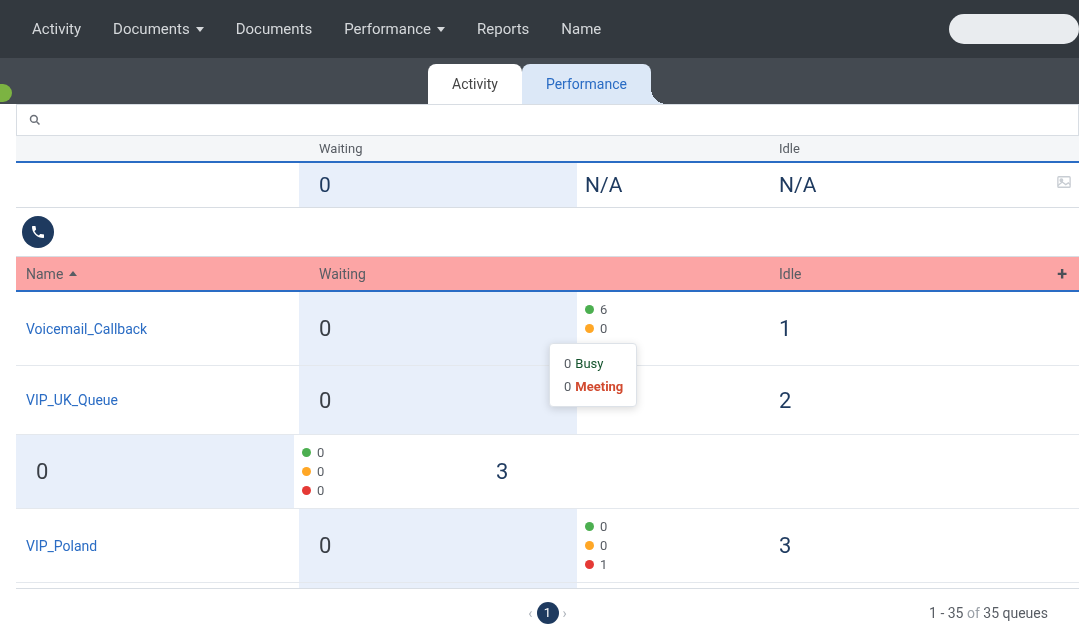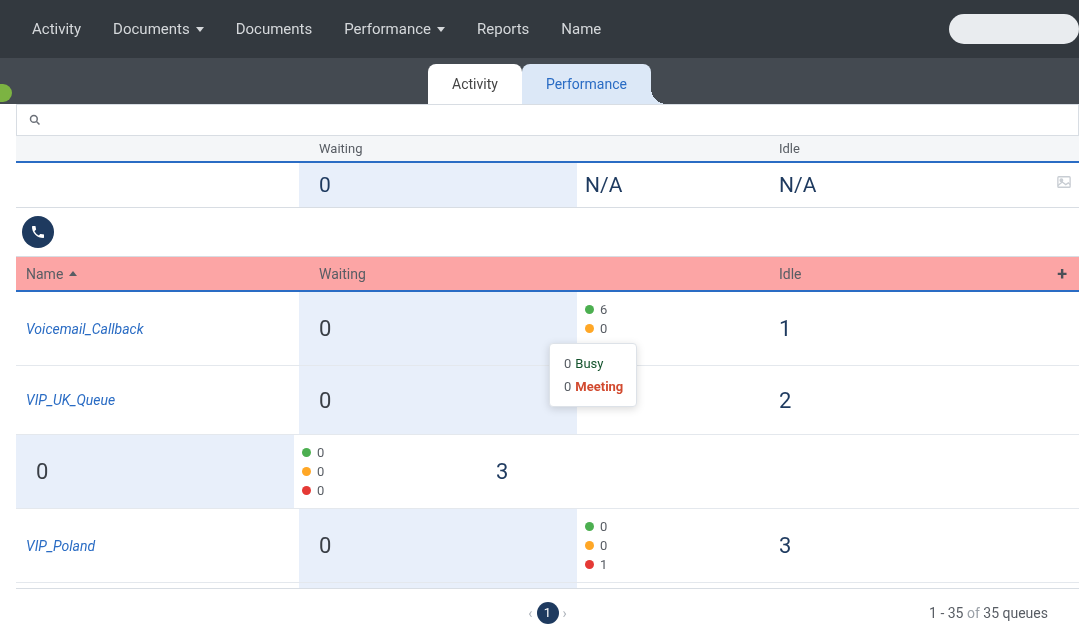--- a/index.html
+++ b/index.html
@@ -178,21 +178,20 @@
       display: flex;
       min-height: 69px;
       border-bottom: 1px solid #e4e8ed;
       font-size: 14px;
     }
     .table-row .col-name {
       color: #2a6cc4;
       padding-left: 10px;
       align-items: center;
       cursor: pointer;
-      font-style: italic;
     }
     .table-row .col-wait {
       background: #e8effa;
       font-size: 22px;
       color: #3a3f46;
       padding-left: 20px;
       align-items: center;
     }
     .table-row .col-idle {
       font-size: 22px;

